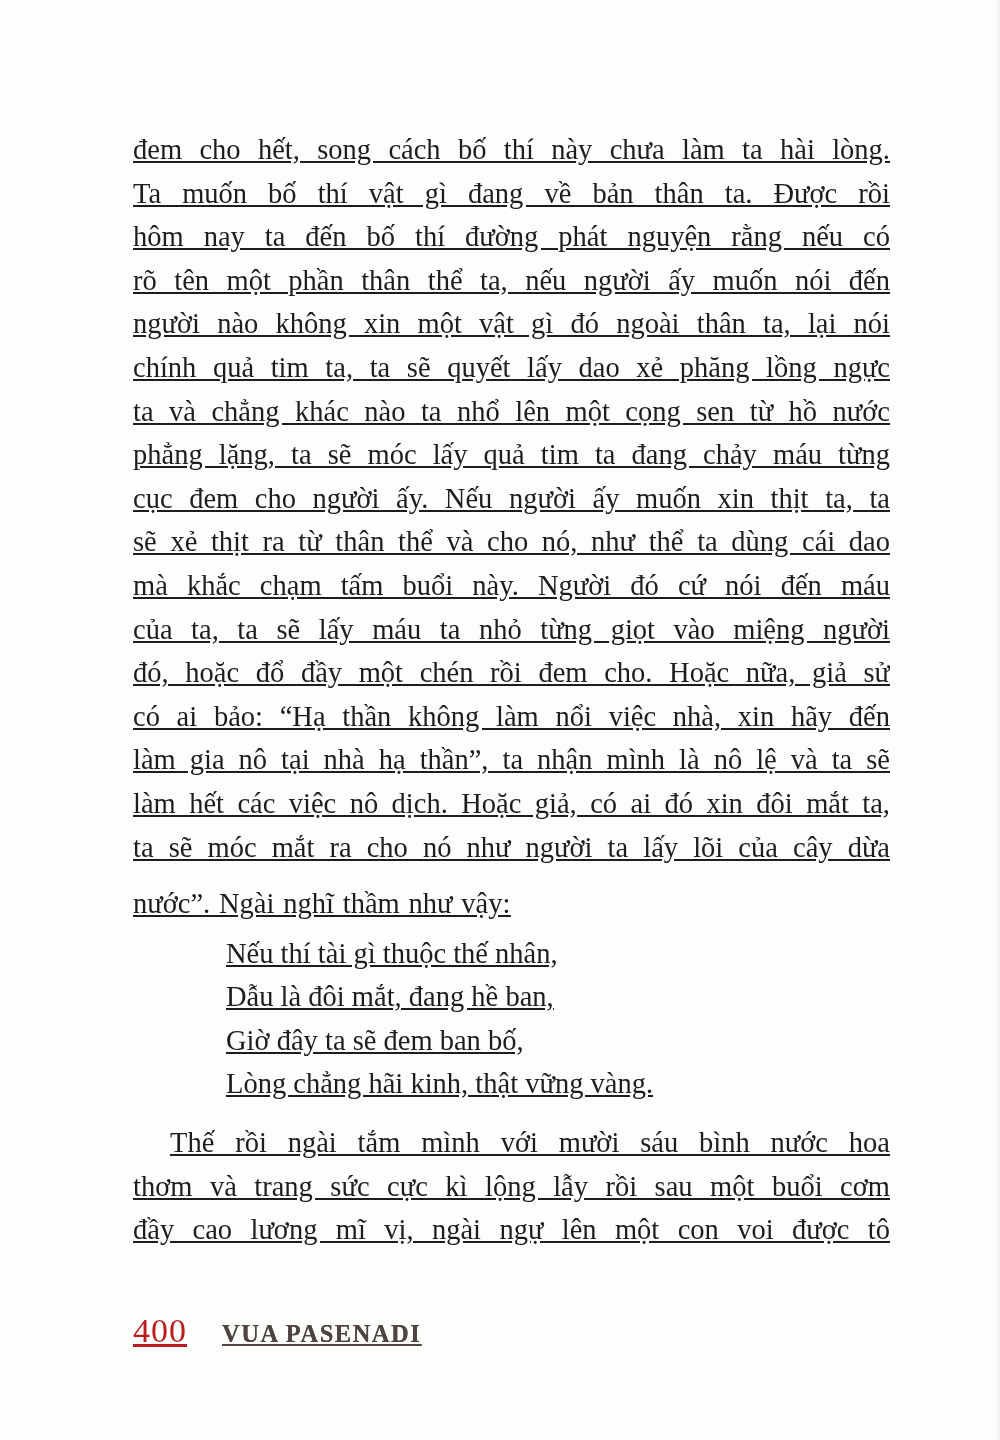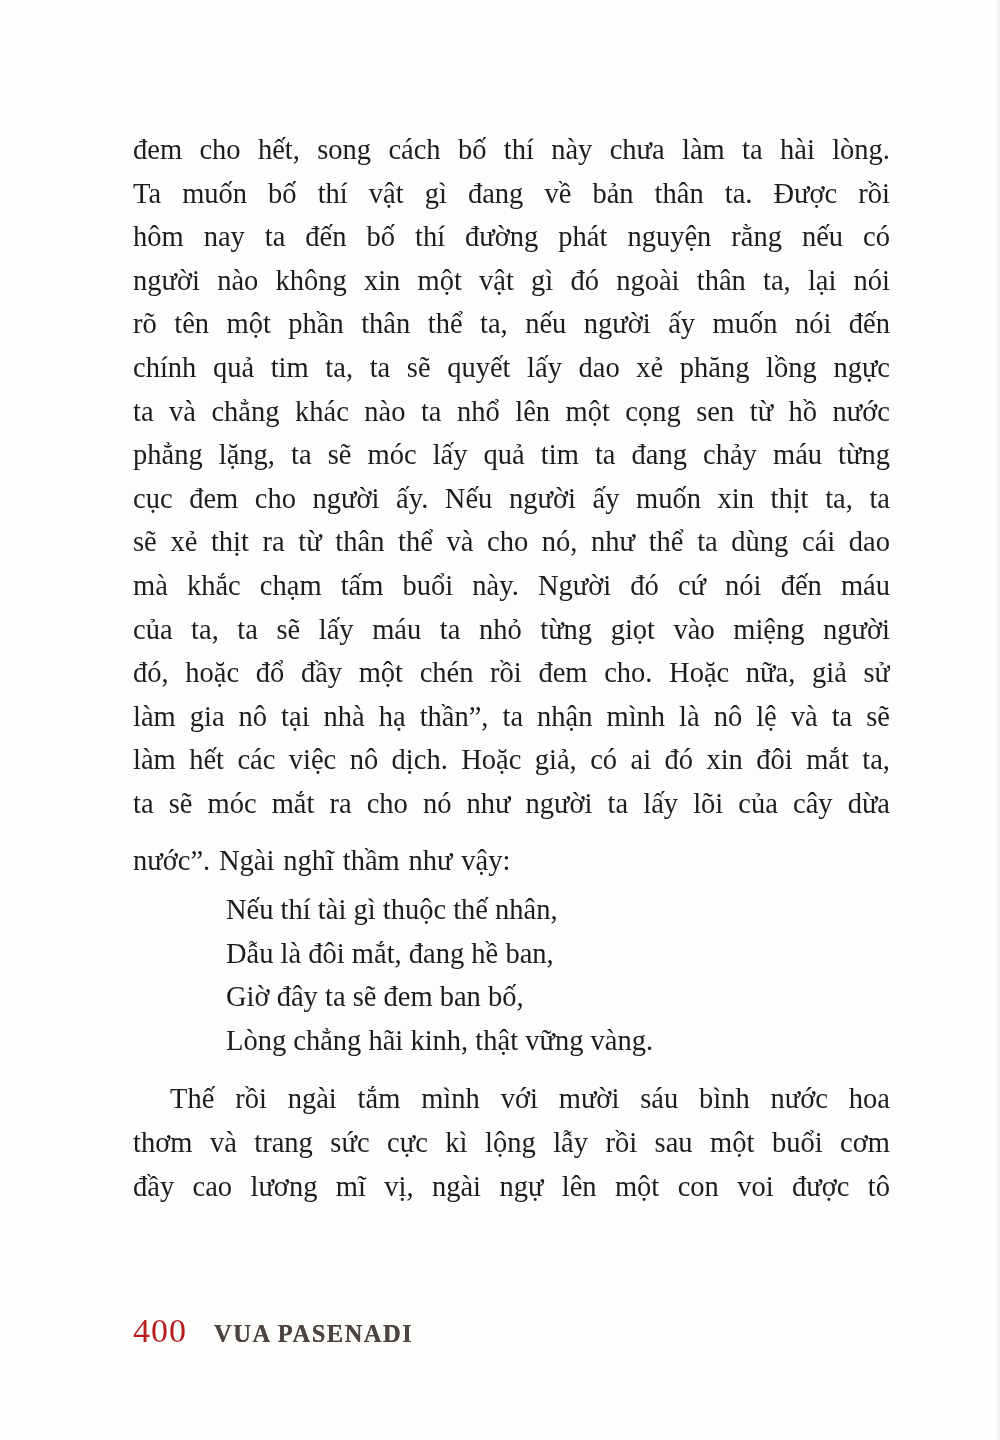--- a/index.html
+++ b/index.html
@@ -1,15 +1,15 @@
 <!DOCTYPE html>
 <html><head>
 <meta charset="utf-8">
 <style>
-  * { margin: 0; padding: 0; box-sizing: border-box; }
+  * { margin: 0; padding: 0; box-sizing: border-box; text-decoration: underline; }
   html, body {
     width: 1000px;
     background: #fdfdfc;
     font-family: "Liberation Serif", "DejaVu Serif", serif;
   }
   .page {
     position: relative;
     width: 1000px;
     height: 1440px;
     background: #fdfdfc;
@@ -63,49 +63,50 @@
     top: 1312px;
     display: flex;
     align-items: baseline;
   }
   .page-number {
     font-size: 34px;
     letter-spacing: 1px;
     color: #b91c1c;
   }
   .running-title {
-    margin-left: 27px;
+    margin-left: 35px;
     font-size: 24.5px;
     font-weight: bold;
     letter-spacing: 1.5px;
     color: #4e4440;
     text-shadow: 0 0 0.4px #4e4440;
   }
 </style>
 </head>
 <body>
 
 <div class="page">
 
   <div class="body-text">
 
     <div class="para open-par">
         <div class="line">đem cho hết, song cách bố thí này chưa làm ta hài lòng.</div>
         <div class="line">Ta muốn bố thí vật gì đang về bản thân ta. Được rồi</div>
         <div class="line">hôm nay ta đến bố thí đường phát nguyện rằng nếu có</div>
+        <div class="line">rõ tên một phần thân thể ta, nếu người ấy muốn nói đến</div>
         <div class="line">người nào không xin một vật gì đó ngoài thân ta, lại nói</div>
-        <div class="line">rõ tên một phần thân thể ta, nếu người ấy muốn nói đến</div>
         <div class="line">chính quả tim ta, ta sẽ quyết lấy dao xẻ phăng lồng ngực</div>
         <div class="line">ta và chẳng khác nào ta nhổ lên một cọng sen từ hồ nước</div>
         <div class="line">phẳng lặng, ta sẽ móc lấy quả tim ta đang chảy máu từng</div>
         <div class="line">cục đem cho người ấy. Nếu người ấy muốn xin thịt ta, ta</div>
         <div class="line">sẽ xẻ thịt ra từ thân thể và cho nó, như thể ta dùng cái dao</div>
         <div class="line">mà khắc chạm tấm buổi này. Người đó cứ nói đến máu</div>
         <div class="line">của ta, ta sẽ lấy máu ta nhỏ từng giọt vào miệng người</div>
         <div class="line">đó, hoặc đổ đầy một chén rồi đem cho. Hoặc nữa, giả sử</div>
+        <div class="line">có ai bảo: “Hạ thần không làm nổi việc nhà, xin hãy đến</div>
         <div class="line">làm gia nô tại nhà hạ thần”, ta nhận mình là nô lệ và ta sẽ</div>
         <div class="line">làm hết các việc nô dịch. Hoặc giả, có ai đó xin đôi mắt ta,</div>
         <div class="line">ta sẽ móc mắt ra cho nó như người ta lấy lõi của cây dừa</div>
         <div class="line">nước”. Ngài nghĩ thầm như vậy:</div>
       </div>
 
     <div class="verse">
         <div class="line">Nếu thí tài gì thuộc thế nhân,</div>
         <div class="line">Dẫu là đôi mắt, đang hề ban,</div>
         <div class="line">Giờ đây ta sẽ đem ban bố,</div>

